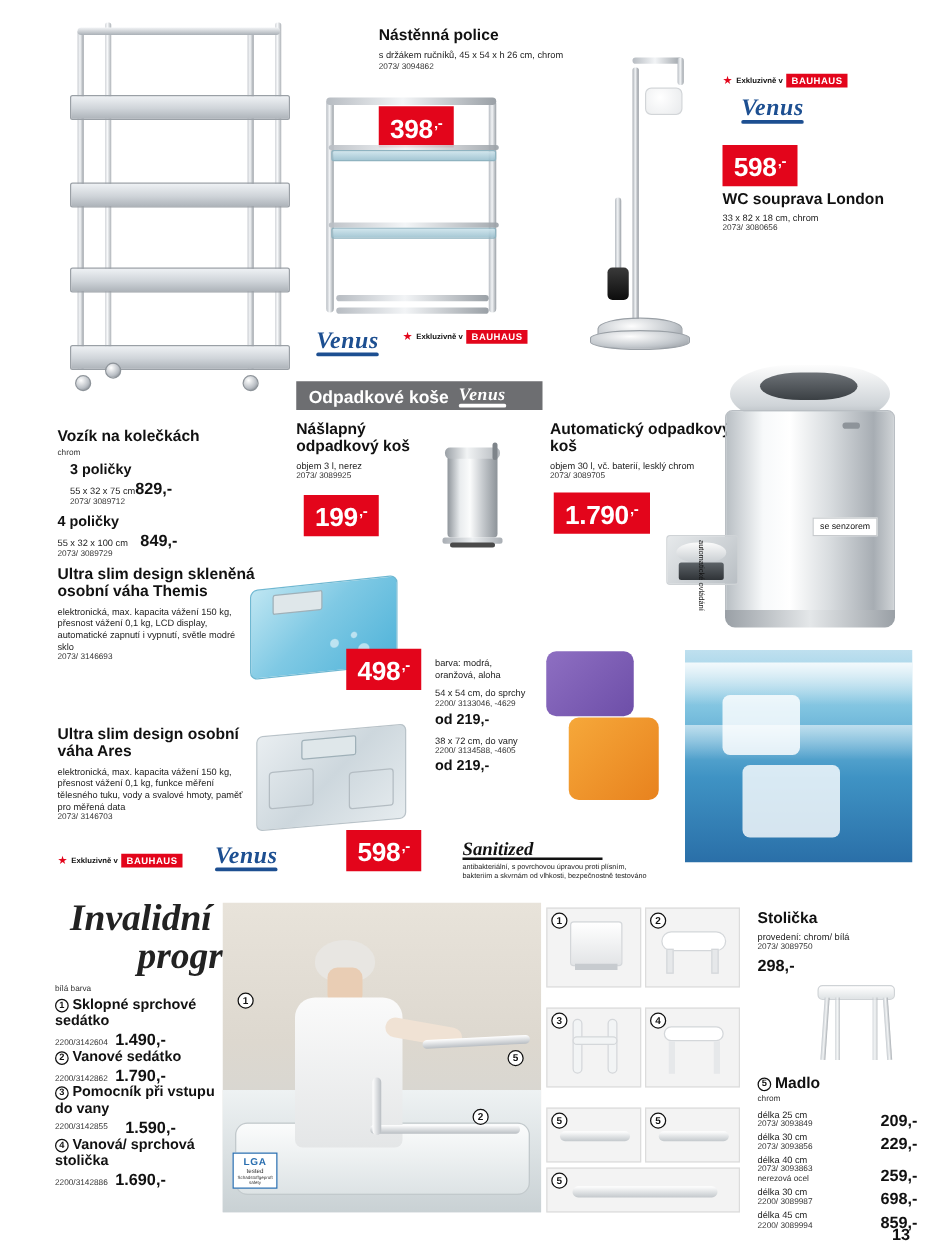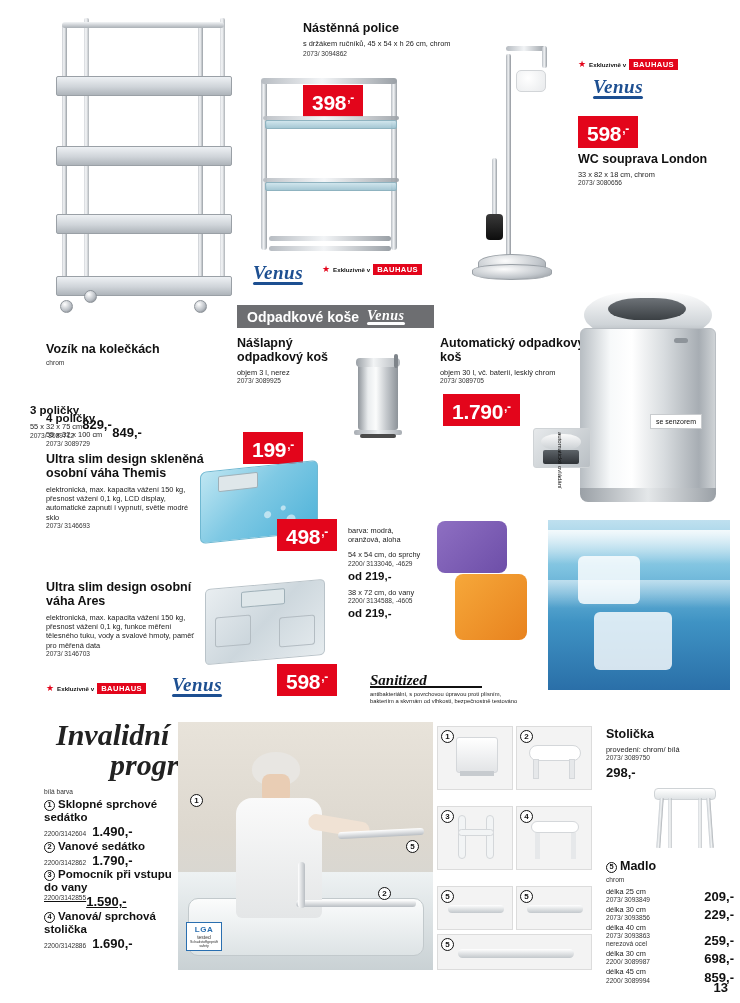--- a/index.html
+++ b/index.html
@@ -154,21 +154,21 @@
     <div class="shelf" style="left:8px;top:258px;width:176px;height:20px;"></div>
     <div class="wheel" style="left:12px;top:282px;"></div>
     <div class="wheel" style="left:146px;top:282px;"></div>
     <div class="wheel" style="left:36px;top:272px;"></div>
   </div>
 
   <div class="abs" style="left:46px;top:343px;width:180px;">
     <div class="ttl">Vozík na kolečkách</div>
     <div class="code" style="margin-top:2px;">chrom</div>
   </div>
-  <div class="abs" style="left:30px;top:370px;width:190px;margin-top:34px;">
+  <div class="abs" style="left:56px;top:370px;width:190px;">
     <div class="ttl sm">3 poličky</div>
     <div style="display:flex;align-items:baseline;">
       <span class="desc">55 x 32 x 75 cm</span>
       <span class="priceplain">829,-</span>
     </div>
     <div class="code">2073/ 3089712</div>
   </div>
   <div class="abs" style="left:46px;top:412px;width:190px;">
     <div class="ttl sm">4 poličky</div>
     <div style="display:flex;align-items:baseline;gap:10px;">
@@ -251,21 +251,21 @@
         <span class="venus-ul" style="display:block;"></span>
       </span>
     </div>
   </div>
 
   <div class="abs" style="left:237px;top:336px;width:100px;">
     <div class="ttl" style="line-height:14px;">Nášlapný odpadkový koš</div>
     <div class="desc" style="margin-top:4px;">objem 3 l, nerez</div>
     <div class="code">2073/ 3089925</div>
   </div>
-  <div class="abs" style="left:243px;top:396px;margin-top:36px;">
+  <div class="abs" style="left:243px;top:396px;">
     <span class="pricetag"><span>199</span><span class="cur">‚-</span></span>
   </div>
   <div class="imgbox" style="left:340px;top:338px;width:80px;height:120px;">
     <div class="bin-body" style="left:18px;top:26px;width:40px;height:66px;"></div>
     <div class="bin-lid" style="left:16px;top:20px;width:44px;height:9px;"></div>
     <div style="position:absolute;left:14px;top:92px;width:48px;height:5px;background:linear-gradient(90deg,#a9aeb4,#eceff1,#a9aeb4);border-radius:2px;"></div>
     <div style="position:absolute;left:20px;top:96px;width:36px;height:4px;background:#4a4a4a;border-radius:2px;"></div>
     <div style="position:absolute;left:54px;top:16px;width:4px;height:14px;background:#7e848a;border-radius:2px;"></div>
   </div>
 
@@ -387,21 +387,21 @@
   <div class="abs" style="left:44px;top:840px;width:130px;">
     <div class="ttl sm"><span class="numcircle w">2</span><span>Vanové sedátko</span></div>
     <div style="display:flex;align-items:baseline;gap:6px;">
       <span class="code">2200/3142862</span>
       <span class="priceplain">1.790,-</span>
     </div>
   </div>
 
   <div class="abs" style="left:44px;top:868px;width:130px;">
     <div class="ttl sm"><span class="numcircle w">3</span><span>Pomocník při vstupu do vany</span></div>
-    <div style="display:flex;align-items:flex-start;gap:0;text-decoration:underline;">
+    <div style="display:flex;align-items:center;gap:14px;">
       <span class="code">2200/3142855</span>
       <span class="priceplain">1.590,-</span>
     </div>
   </div>
 
   <div class="abs" style="left:44px;top:910px;width:130px;">
     <div class="ttl sm"><span class="numcircle w">4</span><span>Vanová/ sprchová stolička</span></div>
     <div style="display:flex;align-items:baseline;gap:6px;">
       <span class="code">2200/3142886</span>
       <span class="priceplain">1.690,-</span>

